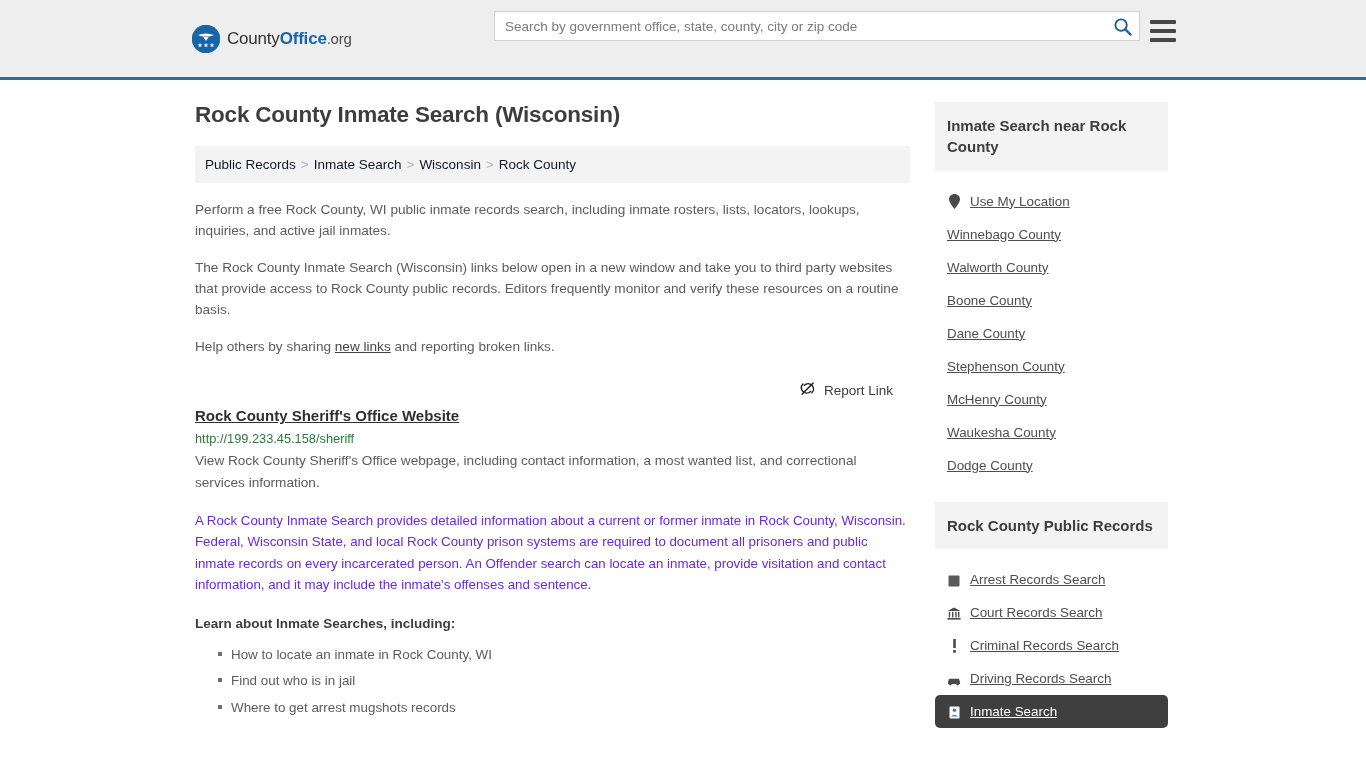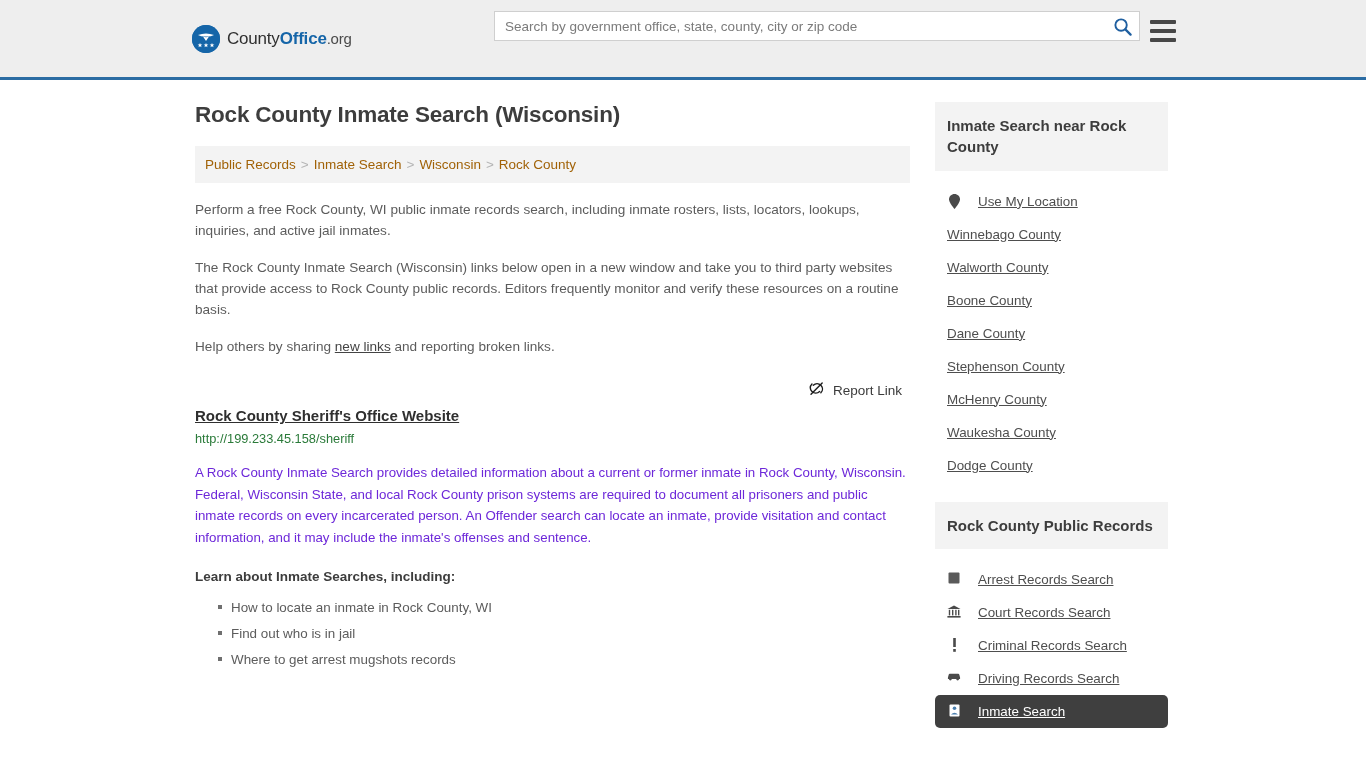--- a/index.html
+++ b/index.html
@@ -121,21 +121,21 @@
     letter-spacing: -0.2px;
   }
 
   .breadcrumb {
     background: #f3f3f3;
     padding: 11px 10px;
     font-size: 13.5px;
     color: #6b6b6b;
     margin-bottom: 16px;
   }
-  .breadcrumb a { color: #a16207; text-decoration: none; }
+  .breadcrumb a { color: #0f172a; text-decoration: none; }
   .breadcrumb .sep { color: #b4b4b4; margin: 0 5px; }
 
   .body-p {
     font-size: 13.6px;
     line-height: 1.55;
     color: #5c5c5c;
     margin: 0 0 16px 0;
   }
   .body-p a { color: #444; text-decoration: underline; }
 
@@ -144,21 +144,21 @@
     font-size: 15px;
     font-weight: 700;
     color: #2f2f2f;
     text-decoration: underline;
     display: inline-block;
     cursor: pointer;
     margin-top: 28px;
   }
   .report-link {
     position: absolute;
-    right: 8px;
+    right: 17px;
     top: 1px;
     display: flex;
     align-items: center;
     gap: 8px;
     font-size: 13.5px;
     color: #3b3b3b;
     cursor: pointer;
   }
   .link-url {
     font-size: 12.8px;
@@ -219,22 +219,22 @@
     background: #f3f3f3;
     padding: 13px 12px;
     font-size: 15px;
     font-weight: 700;
     color: #3d3d3d;
     line-height: 1.42;
   }
   .side-list { margin-top: 14px; }
   .side-item {
     display: flex;
-    align-items: flex-start;
-    gap: 17px;
+    align-items: flex-end;
+    gap: 9px;
     padding: 9px 12px;
     font-size: 13.4px;
   }
   .side-item a {
     color: #4e4e4e;
     text-decoration: underline;
     cursor: pointer;
   }
   .side-item.highlight {
     background: #3f3f3f;
@@ -301,20 +301,21 @@
             <svg width="17" height="17" viewBox="0 0 18 18">
               <path d="M3.5 3.5 L14.5 14.5 M14.5 3.5 L3.5 14.5" stroke="#1c1c1c" stroke-width="1.6" fill="none" stroke-linecap="round" opacity="0"></path>
               <path d="M4.2 4.2 C1.8 6.6 1.8 10 4.2 12.2 C6.5 14.4 10 14.4 12.3 12.2" stroke="#1c1c1c" stroke-width="1.5" fill="none" stroke-linecap="round"></path>
               <path d="M13.6 13.6 C15.9 11.3 15.9 7.9 13.6 5.6 C11.3 3.4 7.9 3.4 5.6 5.6" stroke="#1c1c1c" stroke-width="1.5" fill="none" stroke-linecap="round"></path>
               <line x1="3.2" y1="15" x2="15" y2="3.2" stroke="#1c1c1c" stroke-width="1.5" stroke-linecap="round"></line>
             </svg>
           </span>
           <span>Report Link</span>
         </div>
         <div class="link-url">http://199.233.45.158/sheriff</div>
+        <div class="link-desc">View Rock County Sheriff's Office webpage, including contact information, a most wanted list, and correctional services information.</div>
       </div>
 
       <div class="section-body">A Rock County Inmate Search provides detailed information about a current or former inmate in Rock County, Wisconsin. Federal, Wisconsin State, and local Rock County prison systems are required to document all prisoners and public inmate records on every incarcerated person. An Offender search can locate an inmate, provide visitation and contact information, and it may include the inmate's offenses and sentence.</div>
 
       <div class="learn-head">Learn about Inmate Searches, including:</div>
       <ul class="learn-list">
         <li>How to locate an inmate in Rock County, WI</li>
         <li>Find out who is in jail</li>
         <li>Where to get arrest mugshots records</li>
 

